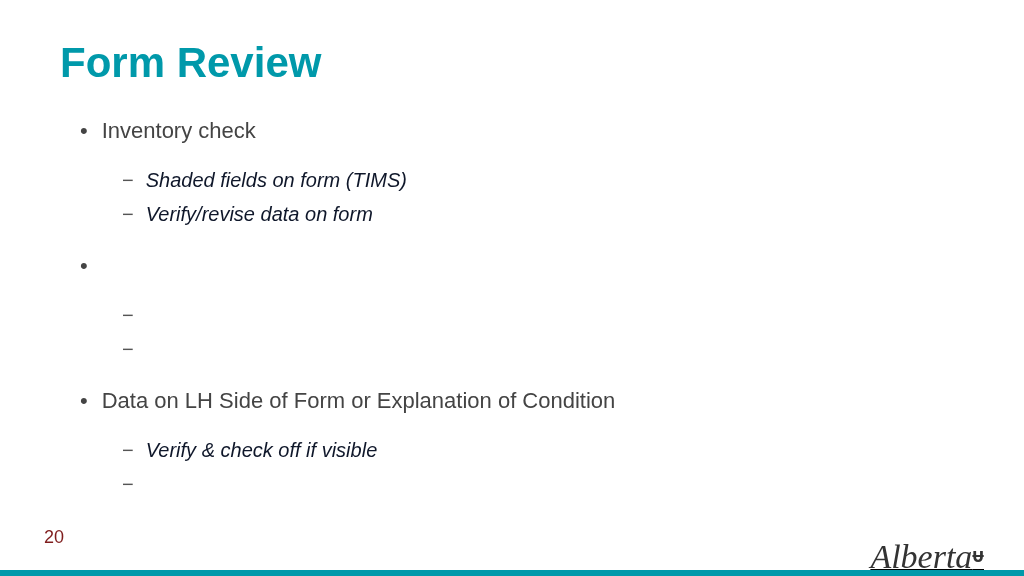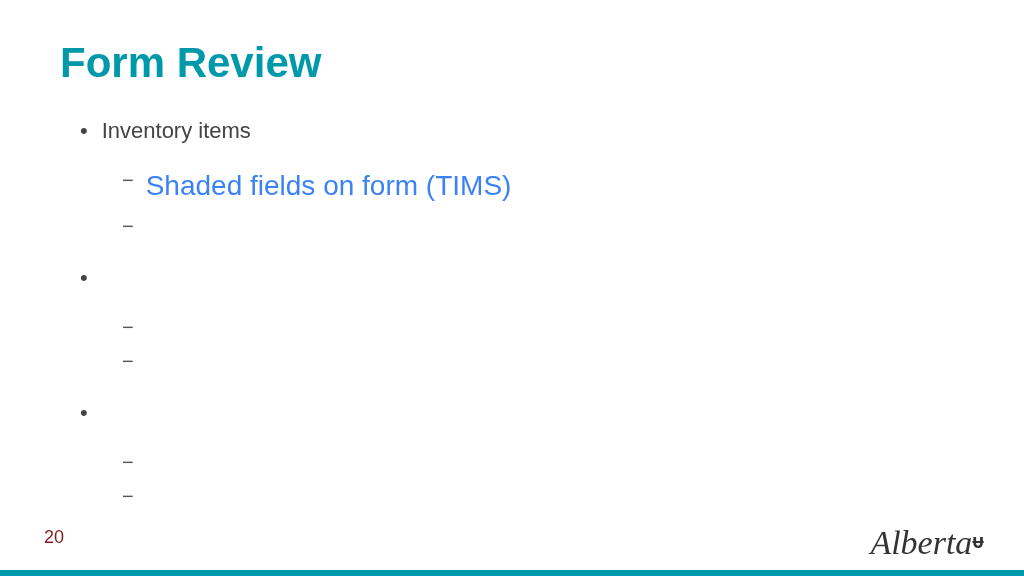--- a/index.html
+++ b/index.html
@@ -76,41 +76,43 @@
 
     .dash {
       color: #555555;
       margin-right: 12px;
       font-size: 20px;
       line-height: 1.5;
       flex-shrink: 0;
     }
 
     .sub-item-text {
-      font-size: 28px;
-      color: #3b82f6;
+      font-size: 20px;
+      color: #0f172a;
       line-height: 1.5;
+      font-style: italic;
     }
 
     .section {
       margin-bottom: 22px;
     }
 
     .page-number {
       position: absolute;
       bottom: 28px;
       left: 44px;
       font-size: 18px;
       color: #7f1d1d;
     }
 
     .logo-area {
       position: absolute;
-      bottom: 14px;
+      bottom: 0;
       right: 40px;
+      text-decoration: underline;
     }
 
     .logo-text {
       font-size: 32px;
       color: #333333;
       font-style: italic;
       font-family: Georgia, 'Times New Roman', serif;
       font-weight: normal;
     }
 
@@ -128,29 +130,30 @@
 
 <div class="slide">
 
   <h1 class="title">Form Review</h1>
 
   <div class="content">
 
     <div class="section">
       <div class="main-item">
         <span class="bullet">•</span>
-        <span class="main-item-text">Inventory items</span>
+        <span class="main-item-text">Inventory check</span>
       </div>
       <div class="sub-items">
         <div class="sub-item">
           <span class="dash">−</span>
           <span class="sub-item-text">Shaded fields on form (TIMS)</span>
         </div>
         <div class="sub-item">
           <span class="dash">−</span>
+          <span class="sub-item-text">Verify/revise  data on form</span>
         </div>
       </div>
     </div>
 
     <div class="section">
       <div class="main-item">
         <span class="bullet">•</span>
       </div>
       <div class="sub-items">
         <div class="sub-item">
@@ -158,24 +161,26 @@
         </div>
         <div class="sub-item">
           <span class="dash">−</span>
         </div>
       </div>
     </div>
 
     <div class="section">
       <div class="main-item">
         <span class="bullet">•</span>
+        <span class="main-item-text">Data on LH Side of Form or Explanation of Condition</span>
       </div>
       <div class="sub-items">
         <div class="sub-item">
           <span class="dash">−</span>
+          <span class="sub-item-text">Verify &amp; check off if visible</span>
         </div>
         <div class="sub-item">
           <span class="dash">−</span>
         </div>
       </div>
     </div>
 
   </div>
 
   <div class="page-number">20</div>

